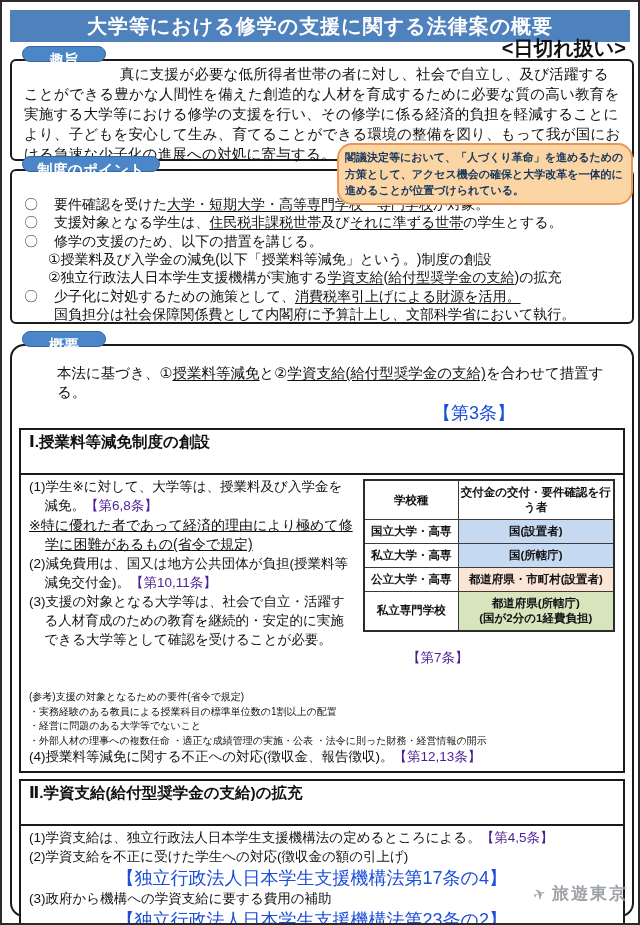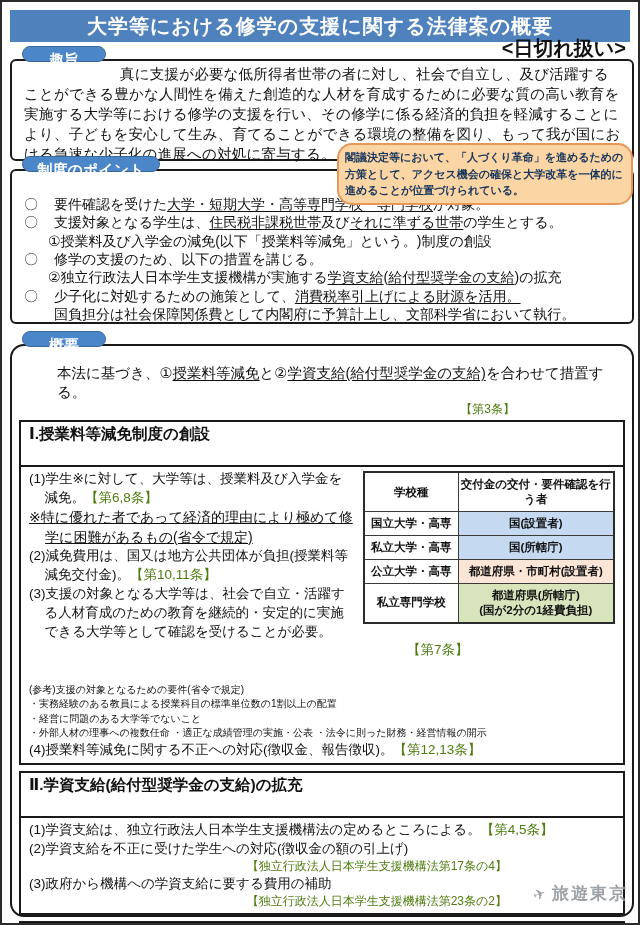--- a/index.html
+++ b/index.html
@@ -27,22 +27,22 @@
     background:#fcd5a4; border:2px solid #e8975a; border-radius:15px;
     padding:4px 6px; font-size:11px; font-weight:bold; color:#17365d; line-height:1.5; }
 
   .points-box { left:8px; top:167px; width:624px; height:155px; padding:24px 8px 4px 12px; }
   .points-box .ln { font-size:14px; line-height:1.31; white-space:nowrap; }
   .marker { display:inline-block; width:30px; }
   .sub { padding-left:24px; }
 
   .overview-box { left:8px; top:342px; width:624px; height:573px; border-radius:14px; padding:18px 5px 4px 5px; }
   .intro { font-size:14.5px; padding-left:40px; line-height:1.3; }
-  .ref { color:#4d7c0f; }
-  .ref-line { text-align:right; padding-right:108px; color:#4d7c0f; font-size:12px; line-height:1.3; }
+  .ref { color:#4c1d95; }
+  .ref-line { text-align:right; padding-right:108px; color:#1d4ed8; font-size:18px; line-height:1.3; }
   .intro-ref { padding-right:112px; }
 
   .sec { border:2px solid #1a1a1a; margin:3px 2px 6px 2px; background:#fff; }
   .sec-heading { font-size:15.5px; font-weight:bold; padding:2px 8px 20px 8px; border-bottom:2px solid #1a1a1a; }
   .sec-body { padding:3px 8px 4px 8px; font-size:13.5px; line-height:1.4; }
   .hang { padding-left:1.15em; text-indent:-1.15em; }
   .u { text-decoration:underline; text-underline-offset:2px; }
 
   .mini-note { font-size:14px;text-decoration:underline; }
   .ref7 { clear:both; display:block; margin-left:378px; line-height:1.25; }
@@ -75,22 +75,22 @@
   <div class="round-box purpose-box">
     <p>真に支援が必要な低所得者世帯の者に対し、社会で自立し、及び活躍することができる豊かな人間性を備えた創造的な人材を育成するために必要な質の高い教育を実施する大学等における修学の支援を行い、その修学に係る経済的負担を軽減することにより、子どもを安心して生み、育てることができる環境の整備を図り、もって我が国における急速な少子化の進展への対処に寄与する。</p>
   </div>
 
   <div class="note-box">閣議決定等において、「人づくり革命」を進めるための方策として、アクセス機会の確保と大学改革を一体的に進めることが位置づけられている。</div>
 
   <div class="blue-label points-label">制度のポイント</div>
   <div class="round-box points-box">
     <div class="ln"><span class="marker">〇</span><span>要件確認を受けた</span><span class="u">大学・短期大学・高等専門学校・専門学校</span><span>が対象。</span></div>
     <div class="ln"><span class="marker">〇</span><span>支援対象となる学生は、</span><span class="u">住民税非課税世帯</span><span>及び</span><span class="u">それに準ずる世帯</span><span>の学生とする。</span></div>
+    <div class="ln"><span class="marker">〇</span><span>修学の支援のため、以下の措置を講じる。</span></div>
     <div class="ln sub">①授業料及び入学金の減免(以下「授業料等減免」という。)制度の創設</div>
-    <div class="ln"><span class="marker">〇</span><span>修学の支援のため、以下の措置を講じる。</span></div>
     <div class="ln sub"><span>②独立行政法人日本学生支援機構が実施する</span><span class="u">学資支給</span><span>(</span><span class="u">給付型奨学金の支給</span><span>)の拡充</span></div>
     <div class="ln"><span class="marker">〇</span><span>少子化に対処するための施策として、</span><span class="u">消費税率引上げによる財源を活用。</span></div>
     <div class="ln" style="padding-left:30px;">国負担分は社会保障関係費として内閣府に予算計上し、文部科学省において執行。</div>
   </div>
 
   <div class="blue-label overview-label">概要</div>
   <div class="round-box overview-box">
 
     <div class="intro"><span>本法に基づき、①</span><span class="u">授業料等減免</span><span>と②</span><span class="u">学資支給(給付型奨学金の支給)</span><span>を合わせて措置する。</span></div>
     <div class="ref-line intro-ref">【第3条】</div>

